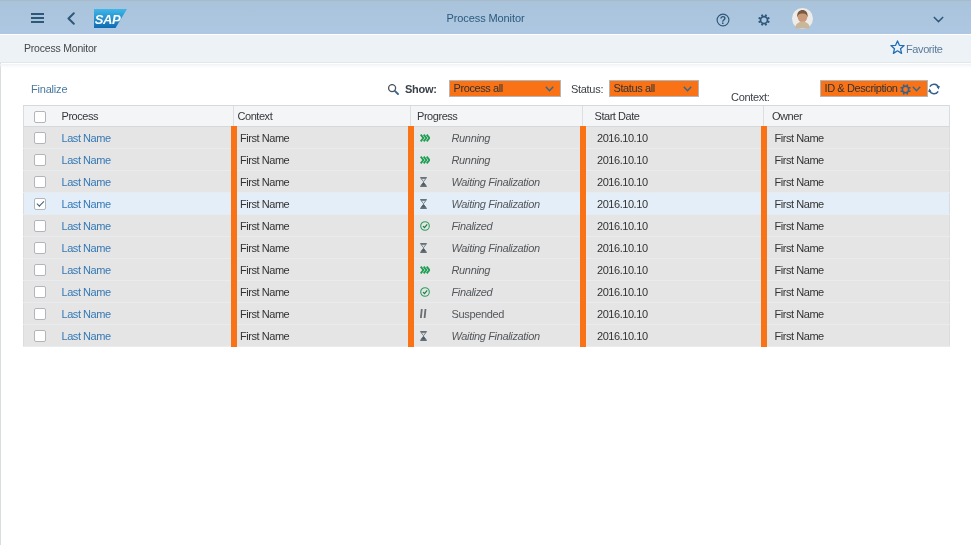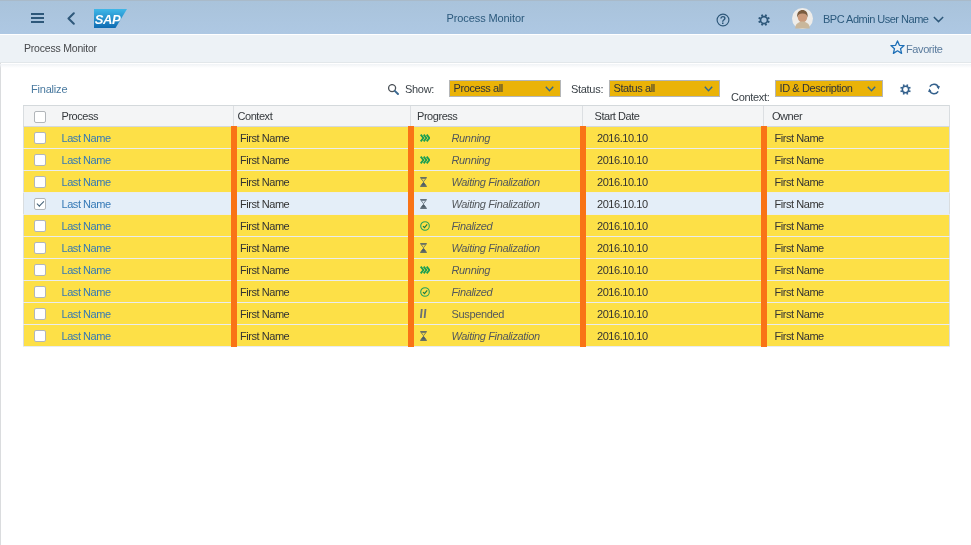--- a/index.html
+++ b/index.html
@@ -28,29 +28,29 @@
   background:linear-gradient(#f0f3f6, rgba(255,255,255,0)); }
 .pagebar .ptitle { position:absolute; left:24px; top:0; height:28px; line-height:27px; font-size:10.5px; letter-spacing:-0.2px; color:#46484b; }
 .favstar { position:absolute; left:890px; top:5px; }
 .favtxt { position:absolute; left:906px; top:0; height:28px; line-height:28px; font-size:11px; letter-spacing:-0.4px; color:#5a7b9d; }
 
 
 .toolbar { }
 .finalize { position:absolute; left:31px; top:83px; font-size:11px; letter-spacing:-0.2px; color:#49799f; }
 .searchico { position:absolute; left:388px; top:84px; }
 .lbl { position:absolute; top:83px; font-size:11px; letter-spacing:-0.3px; color:#3b4248; }
-.selbox { position:absolute; top:80px; height:17px; background:#eab308; border:1px solid #b4b6b8;
+.selbox { position:absolute; top:80px; height:17px; background:#f97316; border:1px solid #b4b6b8;
   font-size:11px; letter-spacing:-0.4px; color:#2f3338; line-height:15px; padding-left:3.5px; }
 .selbox svg { position:absolute; right:6px; top:5px; }
 .tbgear { position:absolute; left:899px; top:83px; }
 .tbrefresh { position:absolute; left:928px; top:83px; }
 
 
 table.grid { position:absolute; left:23px; top:105px; width:926px; border-collapse:collapse;
-  font-size:11px; letter-spacing:-0.45px; color:#333; table-layout:fixed; background:#fde047; }
+  font-size:11px; letter-spacing:-0.45px; color:#333; table-layout:fixed; background:#e5e5e5; }
 table.grid th, table.grid td { font-weight:normal; text-align:left; overflow:hidden; white-space:nowrap; }
 table.grid thead th { height:21px; background:#f4f5f6; border-top:1px solid #d4d9dc; border-bottom:1px solid #d4d9dc; color:#34383c; }
 table.grid thead th + th { border-left:1px solid #dcdfe2; }
 table.grid td { height:22px; border-bottom:1px solid #e9ecef; }
 table.grid td + td { border-left:6px solid #f97316; }
 table.grid td.c-proc, table.grid th.c-proc { border-left:none; }
 table.grid td:first-child, table.grid th:first-child { border-left:1px solid #d9dde0; }
 table.grid td:last-child, table.grid th:last-child { border-right:1px solid #d9dde0; }
 table.grid tr.sel td { background:#e4eef8; }
 .cbx { display:inline-block; width:12px; height:12px; border:1px solid #b2b6ba; border-radius:2px;
@@ -114,55 +114,54 @@
       <line x1="9.32" y1="5.53" x2="8.17" y2="2.76" stroke="#2e587a" stroke-width="3.3"></line>
       <line x1="14.68" y1="5.53" x2="15.83" y2="2.76" stroke="#2e587a" stroke-width="3.3"></line>
       <line x1="18.47" y1="9.32" x2="21.24" y2="8.17" stroke="#2e587a" stroke-width="3.3"></line>
   </svg>
   <svg class="avatar" width="21" height="21" viewBox="0 0 21 21">
     <circle cx="10.5" cy="10.5" r="10.5" fill="#eeece9"></circle>
     <circle cx="10.5" cy="9.6" r="4.7" fill="#cb9a7b"></circle>
     <path d="M3.2,20.5 c0,-5 4,-7 7.3,-7 s7.3,2 7.3,7 z" fill="#c9b79c"></path>
     <path d="M5.2,9.5 c-0.5,-5.5 2.2,-7.6 5.3,-7.6 c3.1,0 5.6,2.1 5.2,7.3 c-1.4,-2.6 -2.2,-3.6 -5.2,-3.6 c-2.9,0 -4,1 -5.3,3.9z" fill="#7a5b3e"></path>
   </svg>
-  <div class="username">BPC Admin User Name</div>
   <svg class="userchev" width="11" height="7" viewBox="0 0 13 8">
     <polyline points="1,1 6.5,6.5 12,1" fill="none" stroke="#2e587a" stroke-width="1.7"></polyline>
   </svg>
 </div>
 
 <div class="pageshadow"></div>
 <div class="pagebar">
   <div class="ptitle">Process Monitor</div>
   <svg class="favstar" width="15" height="15" viewBox="0 0 15 15">
       <path d="M7.5,0.9 L9.4,5.3 L14.1,5.6 L10.5,8.7 L11.6,13.4 L7.5,10.8 L3.4,13.4 L4.5,8.7 L0.9,5.6 L5.6,5.3 Z" fill="none" stroke="#1d6fb7" stroke-width="1.3" stroke-linejoin="round"></path>
     </svg>
   <div class="favtxt">Favorite</div>
 </div>
 
 <div class="toolbar">
   <div class="finalize">Finalize</div>
   <svg class="searchico" width="11" height="11" viewBox="0 0 11 11">
     <circle cx="4.1" cy="4.1" r="3.5" fill="none" stroke="#4c5258" stroke-width="1.3"></circle>
     <line x1="6.8" y1="6.8" x2="10" y2="10" stroke="#3a6890" stroke-width="1.9" stroke-linecap="round"></line>
   </svg>
-  <div class="lbl" style="left:405px;">Show:</div>
+  <div class="lbl" style="left:405px;font-weight:bold;">Show:</div>
   <div class="selbox" style="left:449px; width:112px;">Process all
     <svg width="9" height="6" viewBox="0 0 9 6">
         <polyline points="0.8,0.8 4.5,4.7 8.2,0.8" fill="none" stroke="#31698f" stroke-width="1.4"></polyline>
       </svg>
   </div>
   <div class="lbl" style="left:571px;">Status:</div>
-  <div class="selbox" style="left:609px; width:111px;">Status all
+  <div class="selbox" style="left:609px; width:90px;">Status all
     <svg width="9" height="6" viewBox="0 0 9 6">
         <polyline points="0.8,0.8 4.5,4.7 8.2,0.8" fill="none" stroke="#31698f" stroke-width="1.4"></polyline>
       </svg>
   </div>
   <div class="lbl" style="left:731px;margin-top:8px;">Context:</div>
-  <div class="selbox" style="left:775px; width:108px;">ID &amp; Description
+  <div class="selbox" style="left:820px; width:108px;">ID &amp; Description
     <svg width="9" height="6" viewBox="0 0 9 6">
         <polyline points="0.8,0.8 4.5,4.7 8.2,0.8" fill="none" stroke="#31698f" stroke-width="1.4"></polyline>
       </svg>
   </div>
   <svg class="tbgear" width="13" height="13" viewBox="0 0 24 24">
     <circle cx="12" cy="12" r="5.8" fill="none" stroke="#33608c" stroke-width="2.8"></circle>
     <line x1="18.47" y1="14.68" x2="21.24" y2="15.83" stroke="#33608c" stroke-width="3.0"></line>
       <line x1="14.68" y1="18.47" x2="15.83" y2="21.24" stroke="#33608c" stroke-width="3.0"></line>
       <line x1="9.32" y1="18.47" x2="8.17" y2="21.24" stroke="#33608c" stroke-width="3.0"></line>
       <line x1="5.53" y1="14.68" x2="2.76" y2="15.83" stroke="#33608c" stroke-width="3.0"></line>

